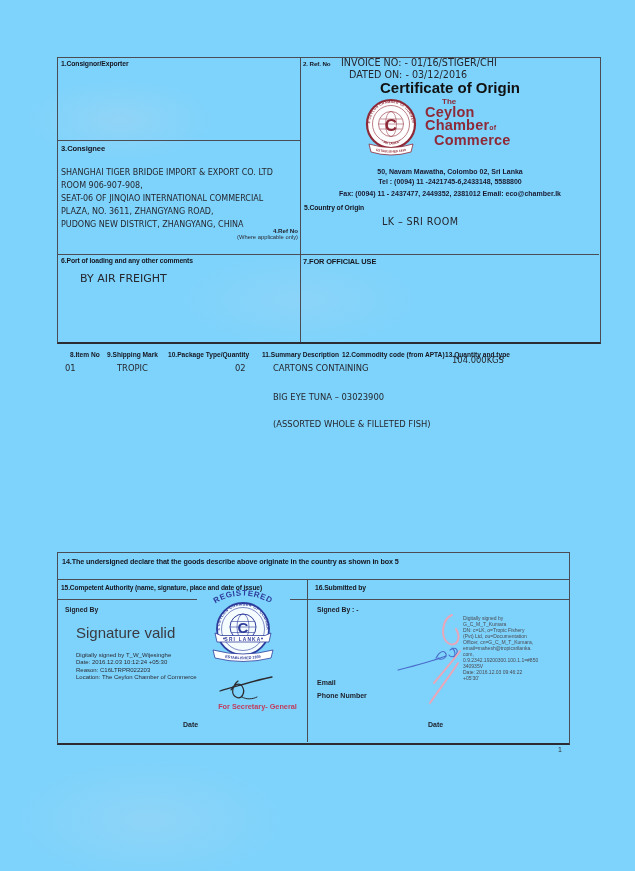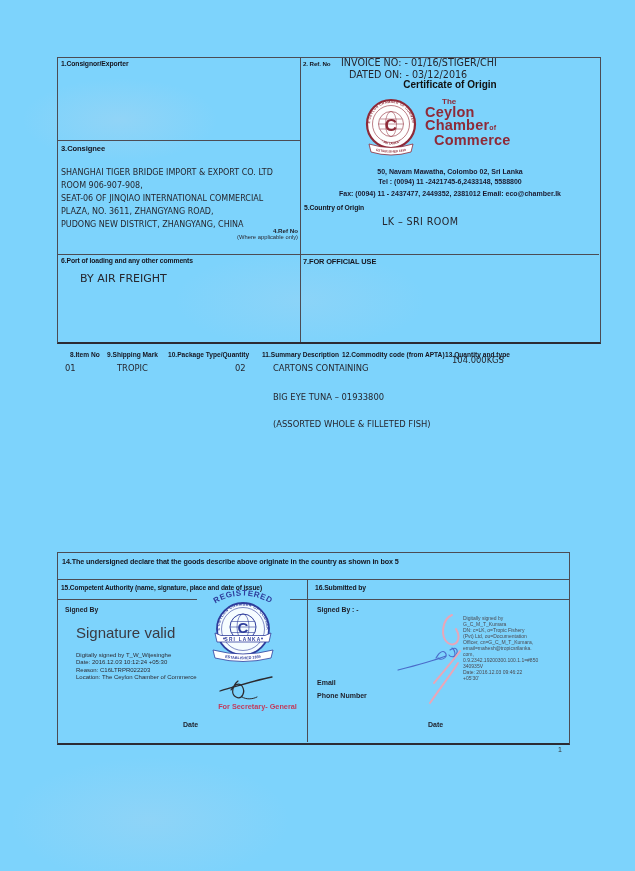--- a/index.html
+++ b/index.html
@@ -22,21 +22,21 @@
   
   #t-outer { left:57px; top:57px; width:542px; height:284px; border:1px solid #4c4c54; border-bottom:2px solid #2c2c33; }
   #t-v  { left:300px; top:57px; width:1px; height:285px; }
   #t-h1 { left:57px;  top:140px; width:244px; height:1px; }
   #t-h2 { left:57px;  top:254px; width:542px; height:1px; }
   
   #box1-label { left:61px; top:60px; }
   #box2-label { left:303px; top:60px; font-size:6.2px; }
   #invoice-no { left:341px; top:57px; font-size:9.6px; }
   #dated-on   { left:349px; top:69px; font-size:9.6px; }
-  #cert-title { left:300px; top:79px; width:300px; text-align:center; font-weight:bold; font-size:10px; color:#111; }
+  #cert-title { left:300px; top:79px; width:300px; text-align:center; font-weight:bold; font-size:15px; color:#111; }
   #logo { left:362px; top:97px; display:flex; align-items:flex-start; }
   #logo-text { margin-left:5px; color:#8e2a38; font-weight:bold; line-height:13px; }
   .logo-the { font-size:8px; margin-left:17px; line-height:9px; }
   .logo-big { font-size:14.5px; letter-spacing:0.2px; }
   .logo-of  { font-size:7px; }
   .logo-ind { margin-left:9px; }
   #addr1 { left:300px; top:168px; width:300px; text-align:center; font-weight:bold; font-size:7px; color:#1a1a30; }
   #addr2 { left:300px; top:178px; width:300px; text-align:center; font-weight:bold; font-size:7px; color:#1a1a30; }
   #addr3 { left:300px; top:190px; width:300px; text-align:center; font-weight:bold; font-size:7px; color:#1a1a30; }
   #box5-label { left:304px; top:204px; font-size:6.8px; }
@@ -165,21 +165,21 @@
   <div class="abs th" id="h10">10.Package Type/Quantity</div>
   <div class="abs th" id="h11">11.Summary Description</div>
   <div class="abs th" id="h12">12.Commodity code (from APTA)</div>
   <div class="abs th" id="h13">13.Quantity and type</div>
 
   <div class="abs typed" id="c-item">01</div>
   <div class="abs typed" id="c-mark">TROPIC</div>
   <div class="abs typed" id="c-pkg">02</div>
   <div class="abs typed" id="c-desc">CARTONS CONTAINING</div>
   <div class="abs typed" id="c-qty">104.000KGS</div>
-  <div class="abs typed" id="c-desc2">BIG EYE TUNA – 01933800</div>
+  <div class="abs typed" id="c-desc2">BIG EYE TUNA – 03023900</div>
   <div class="abs typed" id="c-desc3">(ASSORTED WHOLE &amp; FILLETED FISH)</div>
 
   <div class="abs" id="b-outer"></div>
   <div class="abs line" id="b-h1"></div>
   <div class="abs line" id="b-h2a"></div>
   <div class="abs line" id="b-h2b"></div>
   <div class="abs line" id="b-v"></div>
 
   <div class="abs lbl" id="box14-label">14.The undersigned declare that the goods describe above originate in the country as shown in box 5</div>
   <div class="abs lbl" id="box15-label">15.Competent Authority (name, signature, place and date of issue)</div>

